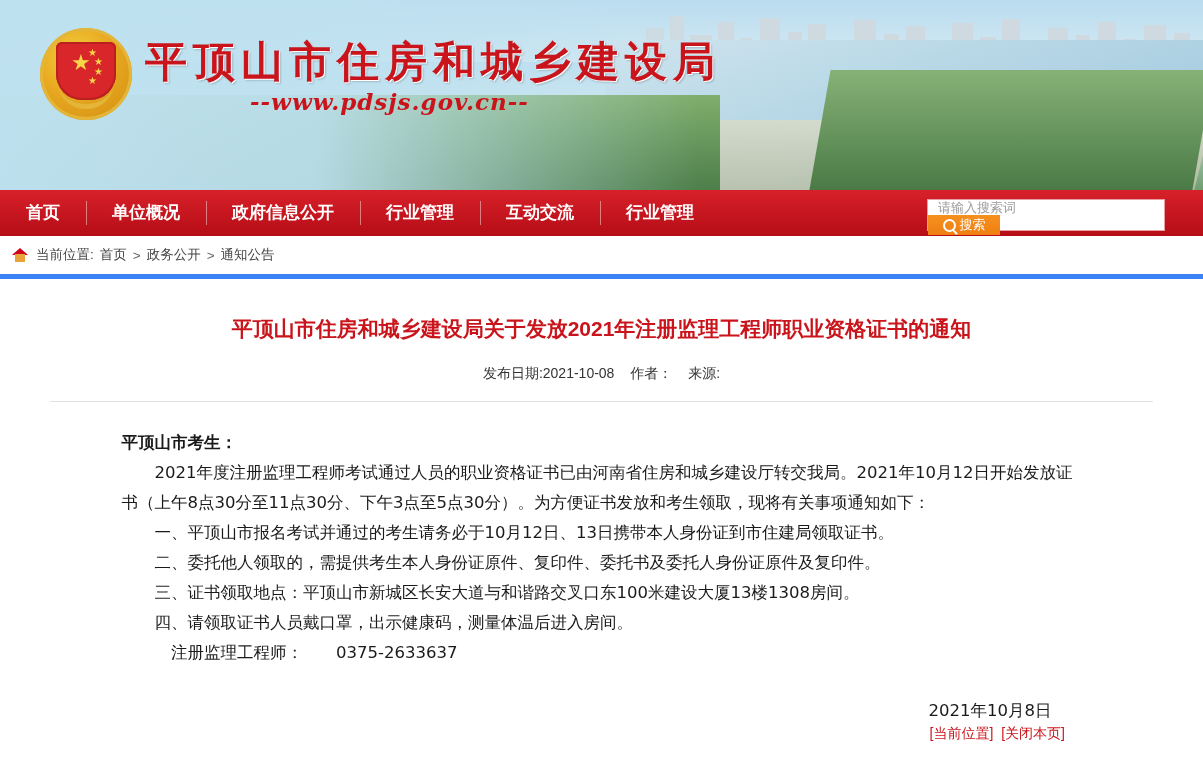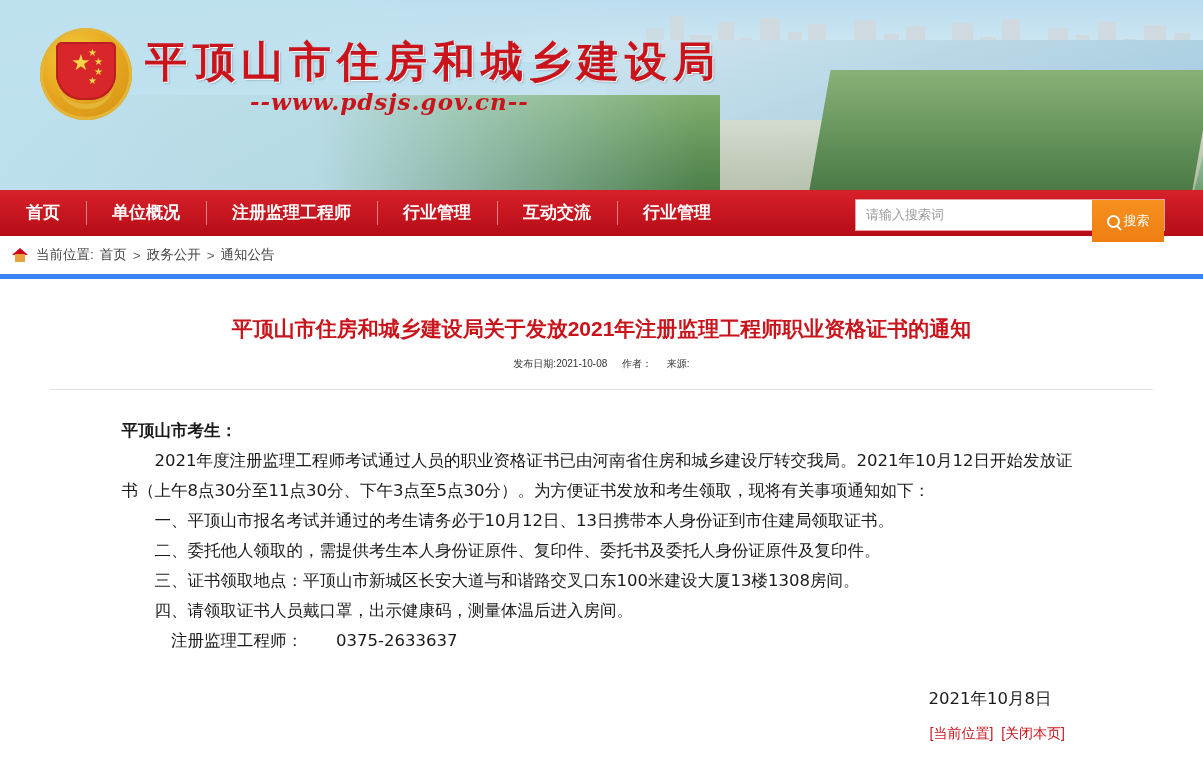--- a/index.html
+++ b/index.html
@@ -138,20 +138,21 @@
     content: "";
     position: absolute; left: 0; top: 11px;
     width: 1px; height: 24px;
     background: rgba(255,255,255,.45);
   }
   .search-wrap {
     position: absolute; right: 38px; top: 9px;
     display: flex; height: 30px;
     border: 1px solid #e8a0a4;
     background: #ffffff;
+    flex-direction: column;
   }
   .search-input {
     width: 216px; height: 28px; border: none; outline: none;
     padding: 0 10px; font-size: 13px; color: #333;
     font-family: "Liberation Sans", sans-serif;
   }
   .search-input::placeholder { color: #9b9b9b; }
   .search-btn {
     width: 72px; height: 42px;
     background: linear-gradient(180deg, #f6901e 0%, #ef7f12 100%);
@@ -199,22 +200,22 @@
     text-align: center;
     color: #c9141b;
     font-size: 21px;
     font-weight: bold;
     line-height: 32px;
     font-family: "Liberation Sans", sans-serif;
   }
   .article-meta {
     text-align: center;
     color: #333;
-    font-size: 10px;
-    margin-top: 12px;
+    font-size: 14px;
+    margin-top: 20px;
   }
   .article-meta span { margin: 0 6px; }
   .divider {
     margin: 18px auto 0;
     width: 1103px;
     height: 1px;
     background: #e2e2e2;
   }
   .article-body {
     width: 960px;
@@ -299,21 +300,21 @@
     </div>
 
     <div class="site-title">平顶山市住房和城乡建设局</div>
     <div class="site-url">--www.pdsjs.gov.cn--</div>
   </div>
 
   <div class="navbar">
     <div class="nav-items">
       <div class="nav-item">首页</div>
       <div class="nav-item">单位概况</div>
-      <div class="nav-item">注册监理工程师</div>
+      <div class="nav-item">政府信息公开</div>
       <div class="nav-item">行业管理</div>
       <div class="nav-item">互动交流</div>
       <div class="nav-item">行业管理</div>
     </div>
     <div class="search-wrap">
       <input class="search-input" type="text" placeholder="请输入搜索词" style="">
       <button class="search-btn">
         <span class="mag"></span>
         <span>搜索</span>
       </button>

